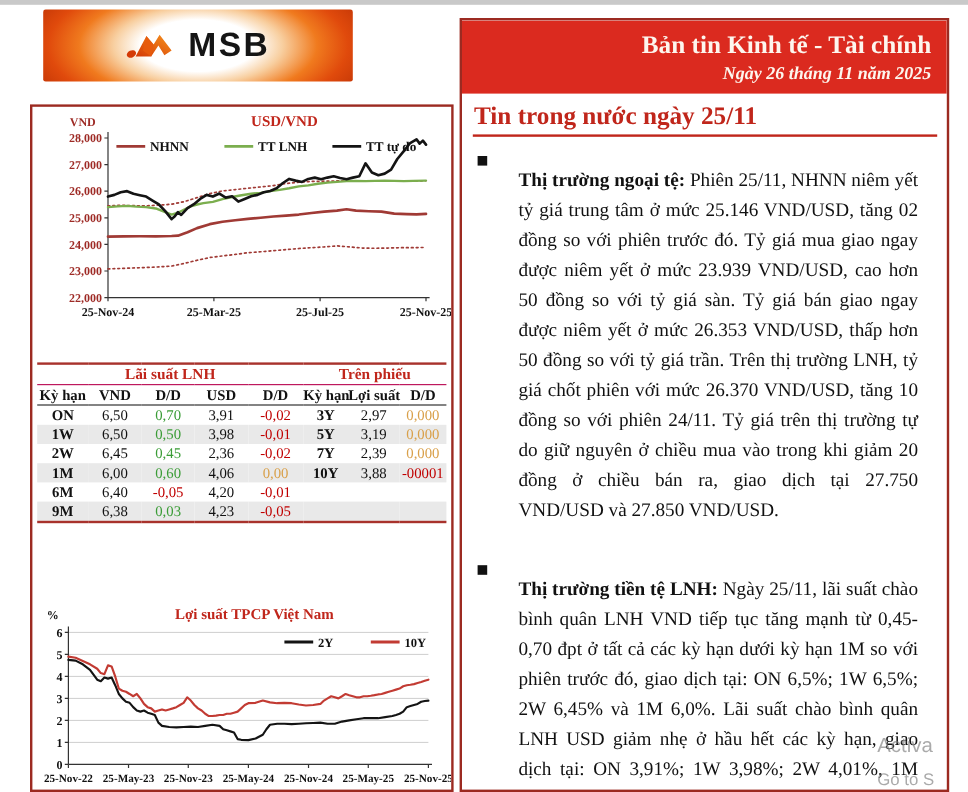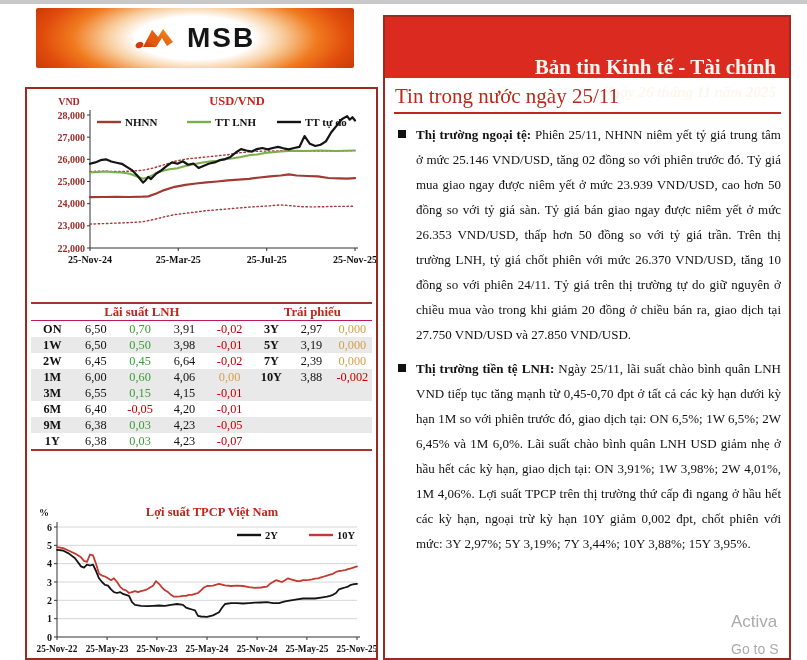--- a/index.html
+++ b/index.html
@@ -1,38 +1,38 @@
 <!DOCTYPE html>
 <html><head>
 <meta charset="utf-8">
 <style>
   html,body{margin:0;padding:0;background:#fff;}
   #page{position:relative;width:807px;height:660px;background:#fff;overflow:hidden;
         font-family:"Liberation Serif",serif;color:#111;}
   #top-strip{position:absolute;left:0;top:0;width:807px;height:4px;background:#c9c9c9;}
 
   
-  #logo-banner{position:absolute;left:36px;top:8px;width:318px;height:60px;border-radius:2px;
+  #logo-banner{position:absolute;left:36px;top:8px;width:258px;height:60px;border-radius:2px;
     background:radial-gradient(ellipse 62% 120% at 50% 50%, #ffffff 0%, #ffffff 30%, #f8cfa0 44%, #f07a1e 62%, #e04a0c 78%, #b92f04 100%);
     display:flex;align-items:center;justify-content:center;gap:10px;}
   #logo-msb-text{font-family:"Liberation Sans",sans-serif;font-weight:bold;font-size:28px;
     letter-spacing:2px;color:#151515;}
 
   
   #right-panel{position:absolute;left:383px;top:15px;width:408px;height:645px;
     border:2px solid #9c2a21;background:#fff;box-sizing:border-box;overflow:hidden;}
   #right-header{height:61px;background:#db2a1f;text-align:right;padding:7px 13px 0 0;box-sizing:border-box;}
-  #right-header .title{color:#fdf6ee;font-weight:bold;font-size:21px;line-height:26px;margin-top:30px;}
+  #right-header .title{color:#fdf6ee;font-weight:bold;font-size:21px;line-height:26px;}
   #right-header .date{color:#fdf6ee;font-weight:bold;font-style:italic;font-size:15px;margin-top:4px;padding-left:46px;}
   #right-body{padding:4px 8px 0 9px;}
-  #news-title{color:#c0261b;font-weight:normal;font-size:21px;margin:2px 0 3px 1px;}
+  #news-title{color:#c0261b;font-weight:bold;font-size:21px;margin:2px 0 3px 1px;}
   #news-rule{height:2px;background:#c0261b;margin:0 0 8px 0;}
   .bullet{display:flex;margin-bottom:9px;}
   .bullet .marker{flex:0 0 auto;width:8px;height:8px;background:#111;margin:8px 10px 0 4px;}
-  .bullet p{margin:0;font-size:13px;line-height:25px;text-align:justify;flex:1 1 auto;}
+  .bullet p{margin:16px;font-size:16px;line-height:25px;text-align:justify;flex:1 1 auto;}
   .bullet p b{font-weight:bold;}
 
   
   #left-panel{position:absolute;left:25px;top:87px;width:353px;height:573px;
     border:2px solid #9c2a21;background:#fff;box-sizing:border-box;overflow:hidden;}
   #chart1,#chart2{position:absolute;left:0;}
   #chart1{top:2px;}
   #chart2{top:413px;}
   svg text{font-family:"Liberation Serif",serif;}
 
@@ -125,21 +125,31 @@
             <col style="width:13%">
           <col style="width:13%">
             <col style="width:13.5%">
             <col style="width:11%">
           <col style="width:12.5%">
             <col style="width:11.5%">
         </colgroup>
         <tbody id="rates-body">
             <tr class="group">
               <td colspan="5">Lãi suất LNH</td>
-              <td colspan="3">Trái phiếu</td>
+              <td colspan="3">Trên phiếu</td>
+            </tr>
+            <tr class="cols">
+              <th>Kỳ hạn</th>
+              <th>VND</th>
+              <th>D/D</th>
+              <th>USD</th>
+              <th>D/D</th>
+              <th>Kỳ hạn</th>
+              <th>Lợi suất</th>
+              <th>D/D</th>
             </tr>
             <tr>
               <td class="term">ON</td>
               <td>6,50</td>
               <td class="pos">0,70</td>
               <td>3,91</td>
               <td class="neg">-0,02</td>
               <td class="term">3Y</td>
               <td>2,97</td>
               <td class="zero">0,000</td>
@@ -151,72 +161,52 @@
               <td>3,98</td>
               <td class="neg">-0,01</td>
               <td class="term">5Y</td>
               <td>3,19</td>
               <td class="zero">0,000</td>
             </tr>
             <tr>
               <td class="term">2W</td>
               <td>6,45</td>
               <td class="pos">0,45</td>
-              <td>6,64</td>
+              <td>2,36</td>
               <td class="neg">-0,02</td>
               <td class="term">7Y</td>
               <td>2,39</td>
               <td class="zero">0,000</td>
             </tr>
             <tr class="stripe">
               <td class="term">1M</td>
               <td>6,00</td>
               <td class="pos">0,60</td>
               <td>4,06</td>
               <td class="zero">0,00</td>
               <td class="term">10Y</td>
               <td>3,88</td>
-              <td class="neg">-0,002</td>
-            </tr>
-            <tr class="stripe">
-              <td class="term">3M</td>
-              <td>6,55</td>
-              <td class="pos">0,15</td>
-              <td>4,15</td>
-              <td class="neg">-0,01</td>
-              <td></td>
-              <td></td>
-              <td></td>
+              <td class="neg">-00001</td>
             </tr>
             <tr>
               <td class="term">6M</td>
               <td>6,40</td>
               <td class="neg">-0,05</td>
               <td>4,20</td>
               <td class="neg">-0,01</td>
               <td></td>
               <td></td>
               <td></td>
             </tr>
             <tr class="stripe">
               <td class="term">9M</td>
               <td>6,38</td>
               <td class="pos">0,03</td>
               <td>4,23</td>
               <td class="neg">-0,05</td>
-              <td></td>
-              <td></td>
-              <td></td>
-            </tr>
-            <tr>
-              <td class="term">1Y</td>
-              <td>6,38</td>
-              <td class="pos">0,03</td>
-              <td>4,23</td>
-              <td class="neg">-0,07</td>
               <td></td>
               <td></td>
               <td></td>
             </tr>
           </tbody>
       </table>
     </div>
 
     <svg id="chart2" width="349" height="160" viewBox="0 0 349 160">
         <line x1="30" x2="330" y1="116.66666666666667" y2="116.66666666666667" stroke="#cccccc" stroke-width="0.8"></line>

